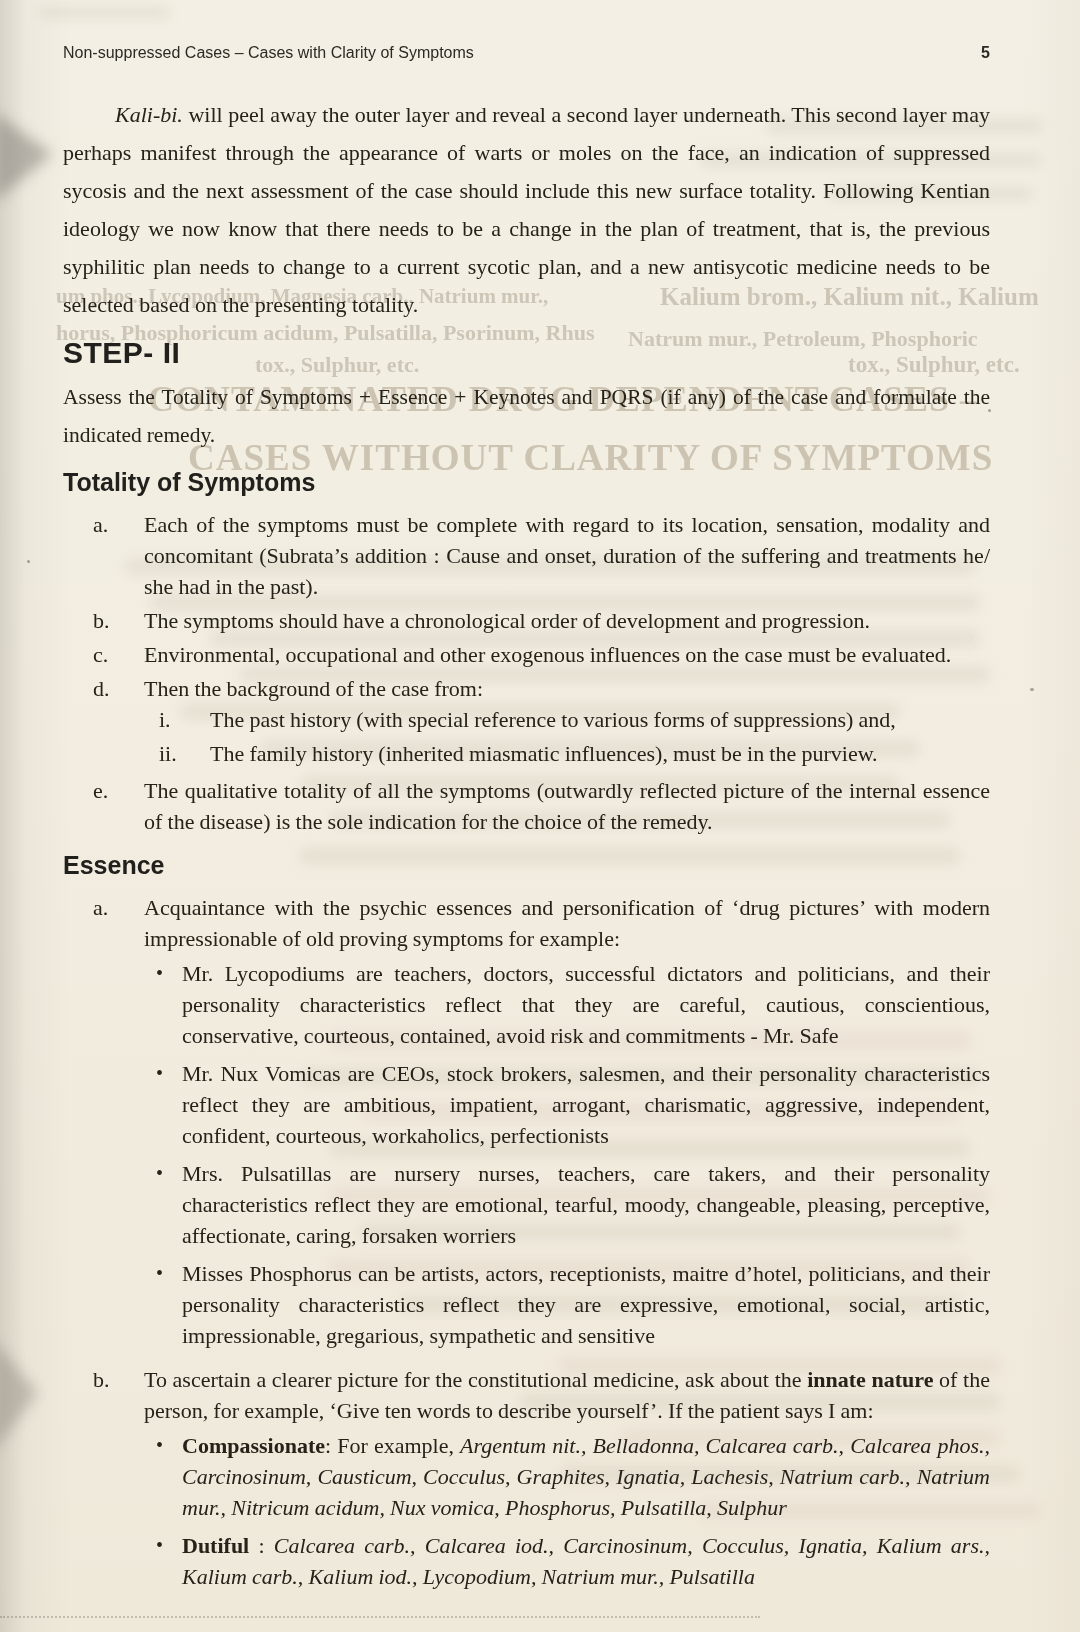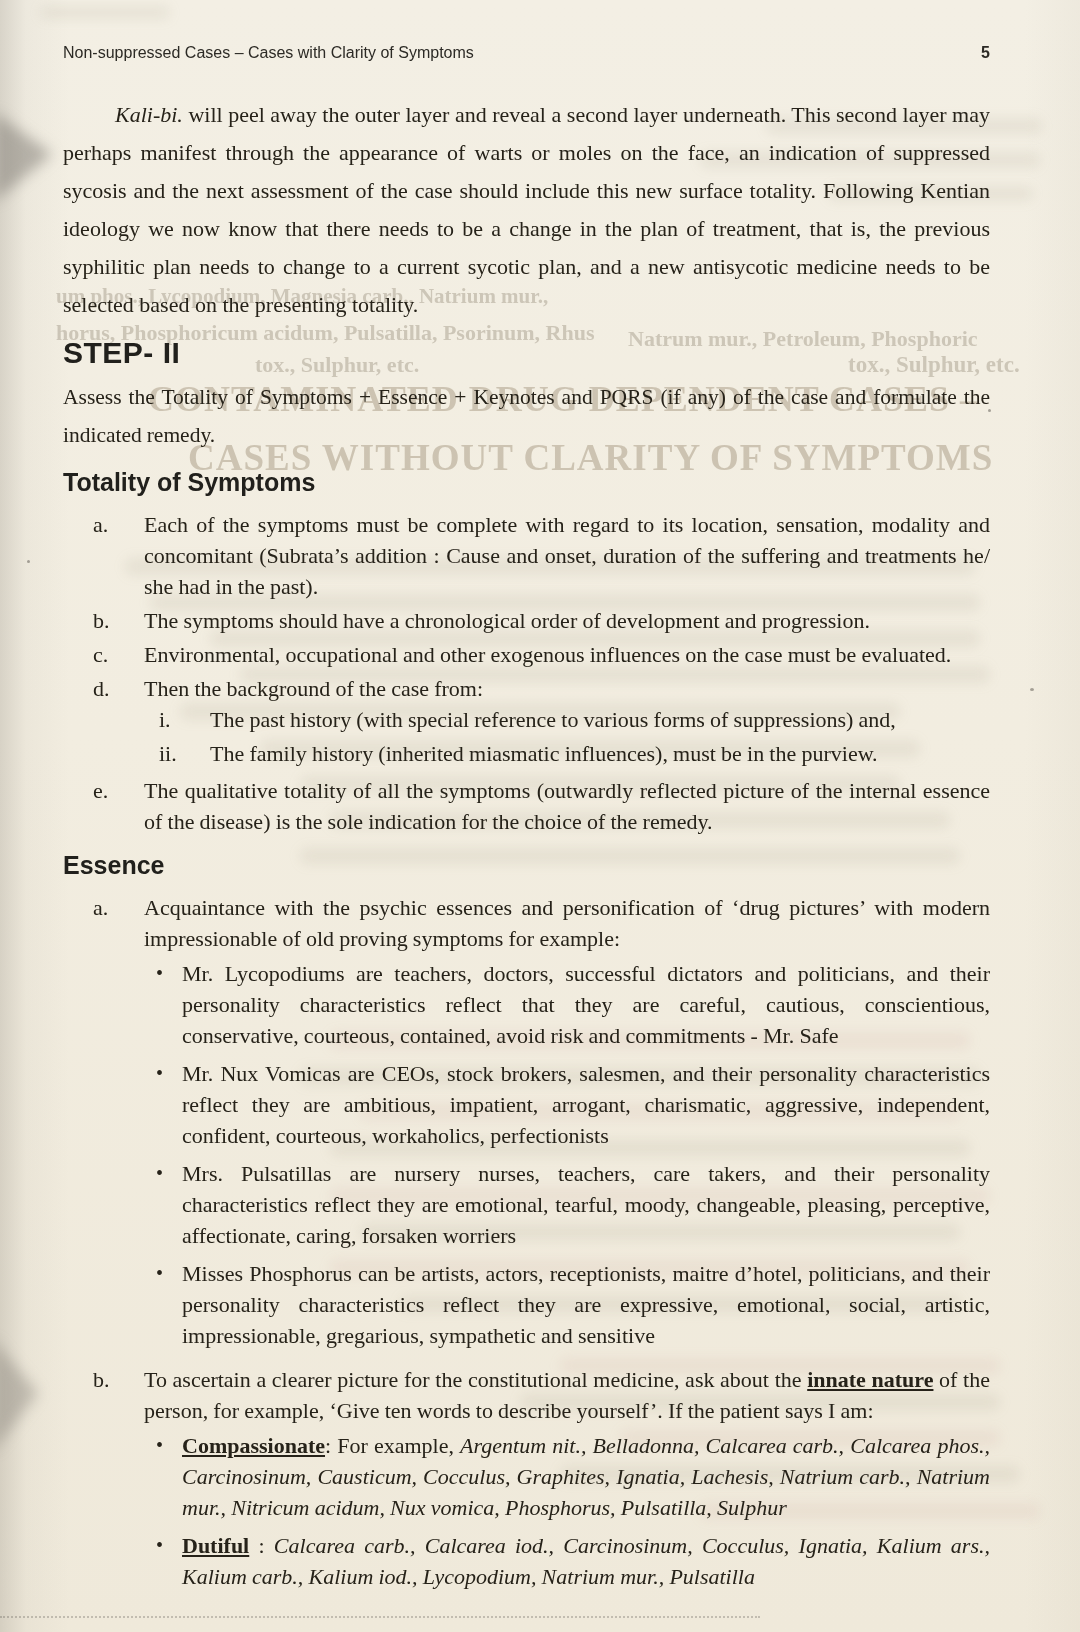--- a/index.html
+++ b/index.html
@@ -50,34 +50,35 @@
   .albl{flex:none;width:32px;}
   .atxt{flex:1;text-align:justify;margin-left:19px;}
   .rlist{margin:0 0 0 15px;}
   .ritem{display:flex;margin-bottom:3px;}
   .rlbl{flex:none;width:32px;}
   .blist{margin:4px 0 0 12px;}
   .bitem{display:flex;margin-bottom:7px;}
   .bdot{flex:none;width:26px;font-size:20px;}
   .btxt{flex:1;text-align:justify;}
   .essence-block .aitem{margin-bottom:6px;}
-  .bold{font-weight:bold;text-decoration:underline;}
+  .bold{font-weight:bold;}
   .it{font-style:italic;}
 </style>
 </head>
 <body>
 
 <div class="page">
 
   <div class="ghost">
     <div class="smudge" style="left:40px;top:6px;width:130px;height:13px;"></div>
     <div class="smudge" style="left:766px;top:118px;width:276px;height:16px;"></div>
     <div class="smudge" style="left:700px;top:152px;width:340px;height:16px;"></div>
     <div class="smudge" style="left:828px;top:186px;width:205px;height:15px;"></div>
     <div class="gfrag gf1">um phos., Lycopodium, Magnesia carb., Natrium mur.,</div>
+    <div class="gfrag gf2">Kalium brom., Kalium nit., Kalium</div>
     <div class="gfrag gf3">horus, Phosphoricum acidum, Pulsatilla, Psorinum, Rhus</div>
     <div class="gfrag gf4">Natrum mur., Petroleum, Phosphoric</div>
     <div class="gfrag gf5">tox., Sulphur, etc.</div>
     <div class="gfrag gf6">tox., Sulphur, etc.</div>
     <div class="gheading gh1">CONTAMINATED DRUG DEPENDENT CASES –</div>
     <div class="gheading gh2">CASES WITHOUT CLARITY OF SYMPTOMS</div>
     <div class="smudge" style="left:125px;top:558px;width:850px;height:17px;"></div>
     <div class="smudge" style="left:150px;top:594px;width:830px;height:17px;"></div>
     <div class="smudge" style="left:210px;top:630px;width:770px;height:17px;"></div>
     <div class="smudge" style="left:240px;top:666px;width:750px;height:17px;"></div>

